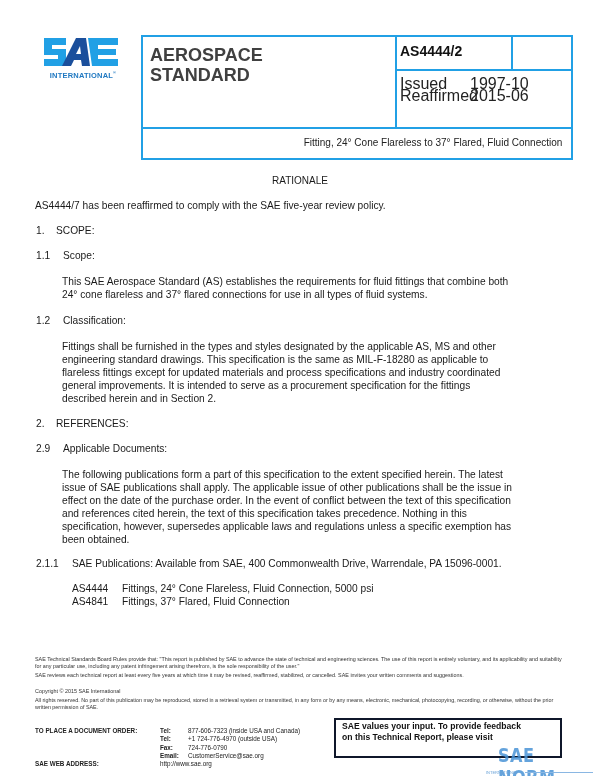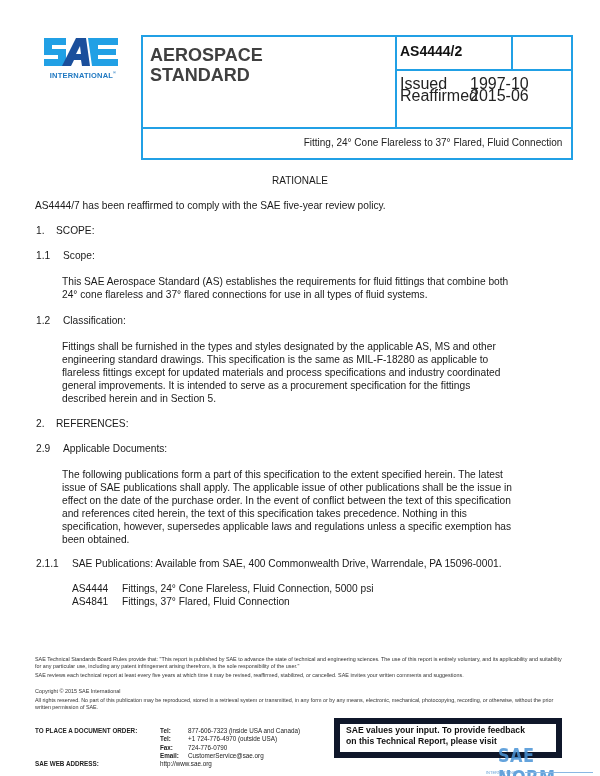--- a/index.html
+++ b/index.html
@@ -27,21 +27,21 @@
   .body { font-size:10.2px; line-height:13px; color:#1a1a1a; }
   .rationale-h { left:0; width:600px; top:174px; text-align:center; font-size:10px; }
   .p-num { display:inline-block; }
   .para { left:62px; width:490px; }
   .ref-code { display:inline-block; width:50px; }
 
   
   .fine { font-size:5.4px; line-height:7px; color:#333; left:35px; width:530px; }
   .order { font-size:6.3px; line-height:8.3px; color:#222; }
   .order b { font-weight:bold; }
-  .fbox { left:334px; top:718px; width:228px; height:40px; border:6px solid #0f172a;
+  .fbox { left:334px; top:718px; width:228px; height:40px; border:2px solid #0f172a;
           box-sizing:border-box; padding:1px 6px; font-size:8.6px; font-weight:bold; line-height:11px; }
   .fbox a { color:#1a3fcf; text-decoration:underline; font-weight:bold; }
   .wm { left:498px; top:744px; font-size:19px; font-weight:bold; color:#4a94d6; opacity:0.85;
         letter-spacing:0.5px; font-family:"DejaVu Sans", sans-serif; transform:scaleX(0.85); transform-origin:left; }
   .wm-sub { left:486px; top:770px; font-size:4px; color:#6aa3d8; }
   .wm-line { left:525px; top:772px; width:68px; height:1px; background:#8ab7e3; }
 </style>
 </head>
 <body>
 
@@ -86,21 +86,21 @@
   <div>24° cone flareless and 37° flared connections for use in all types of fluid systems.</div>
 </div>
 <div class="abs body" style="left:36px; top:314px;">
   <span class="p-num" style="width:27px;">1.2</span><span>Classification:</span>
 </div>
 <div class="abs body para" style="top:340px;">
   <div>Fittings shall be furnished in the types and styles designated by the applicable AS, MS and other</div>
   <div>engineering standard drawings.  This specification is the same as MIL-F-18280 as applicable to</div>
   <div>flareless fittings except for updated materials and process specifications and industry coordinated</div>
   <div>general improvements.  It is intended to serve as a procurement specification for the fittings</div>
-  <div>described herein and in Section 5.</div>
+  <div>described herein and in Section 2.</div>
 </div>
 
 <div class="abs body" style="left:36px; top:417px;">
   <span class="p-num" style="width:20px;">2.</span><span>REFERENCES:</span>
 </div>
 <div class="abs body" style="left:36px; top:442px;">
   <span class="p-num" style="width:27px;">2.9</span><span>Applicable Documents:</span>
 </div>
 <div class="abs body para" style="top:468px;">
   <div>The following publications form a part of this specification to the extent specified herein.  The latest</div>

